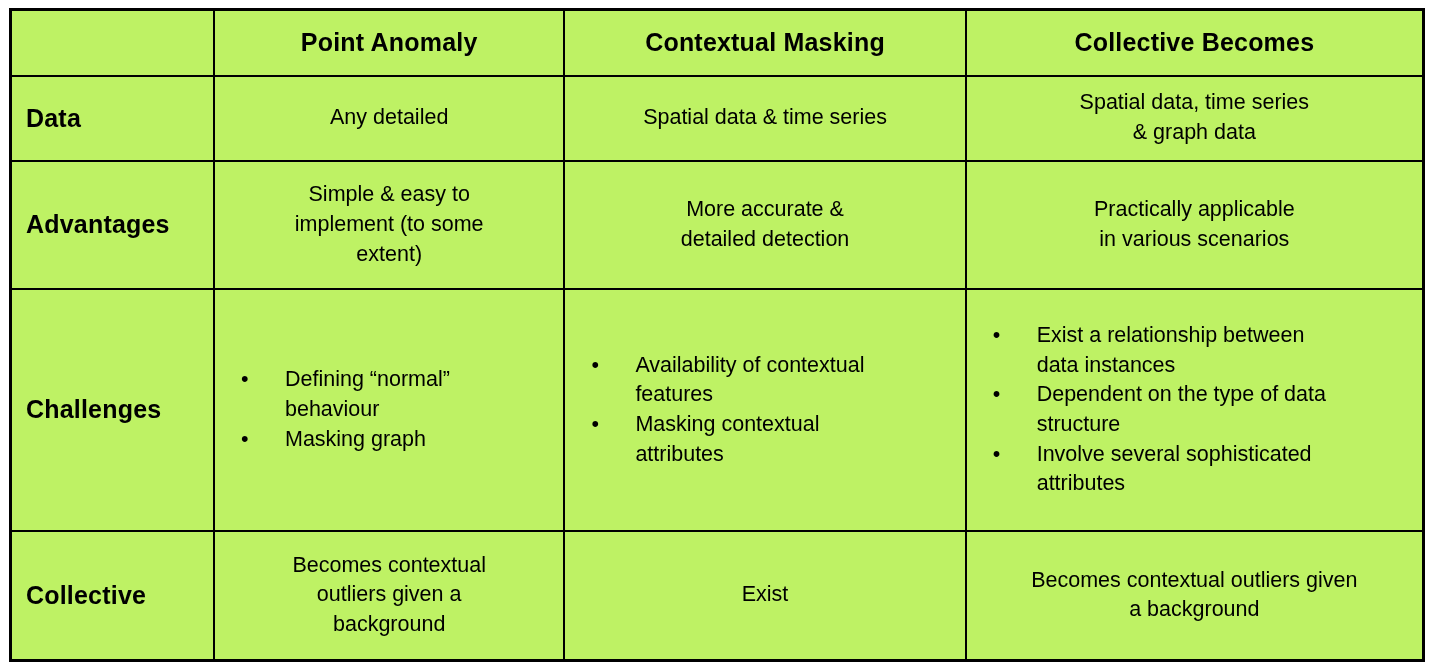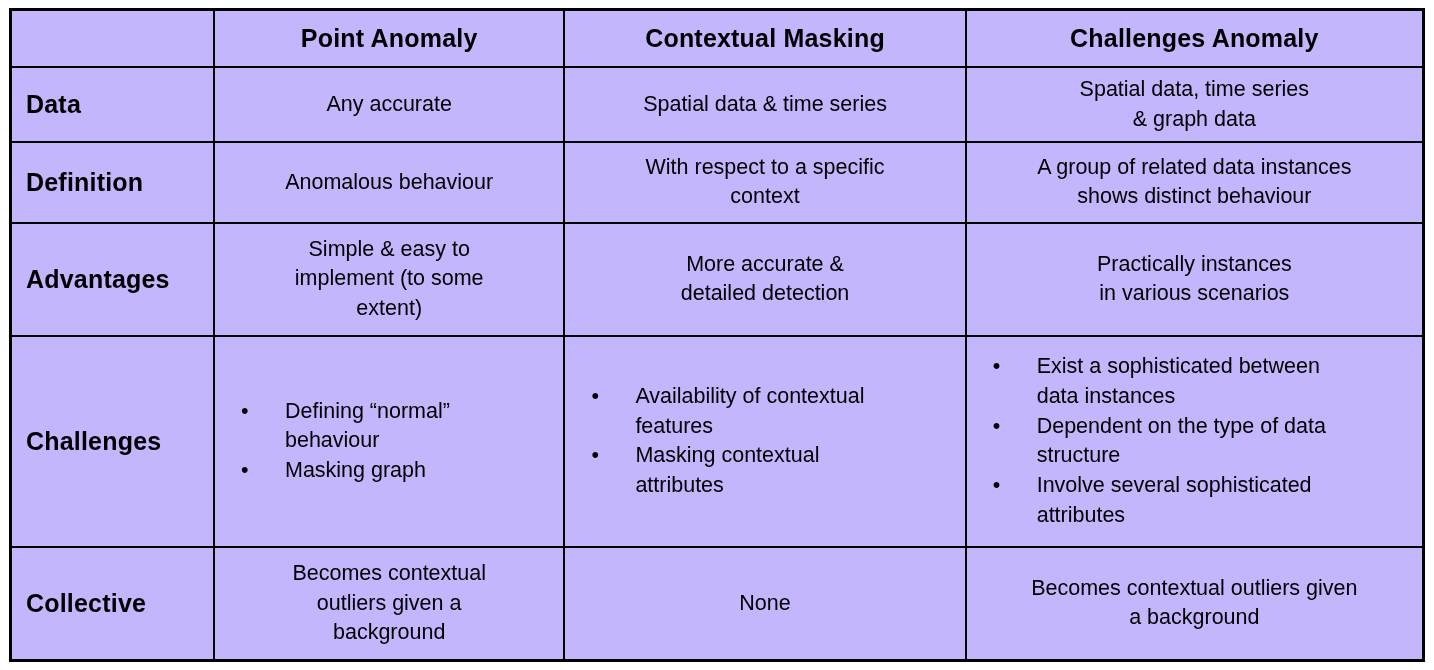--- a/index.html
+++ b/index.html
@@ -9,21 +9,21 @@
     font-family: "Liberation Sans", "DejaVu Sans", sans-serif;
     color: #000000;
     overflow: hidden;
   }
   table.anomaly-table {
     position: absolute;
     left: 9px; top: 8px;
     width: 1416px; height: 654px;
     border-collapse: collapse;
     table-layout: fixed;
-    background: #c4b5fd;
+    background: #bef264;
   }
   table.anomaly-table, th, td {
     border: 2px solid #000000;
   }
   table.anomaly-table { border-width: 3px; }
   col.c-label { width: 14.4%; }
   col.c-point { width: 24.8%; }
   col.c-contextual { width: 28.4%; }
   col.c-collective { width: 32.4%; }
 
@@ -86,48 +86,40 @@
       <col class="c-point">
       <col class="c-contextual">
       <col class="c-collective">
   </colgroup>
 
   <tbody>
       <tr class="r-header">
     <th class="col-head"></th>
     <th class="col-head">Point Anomaly</th>
     <th class="col-head">Contextual Masking</th>
-    <th class="col-head">Challenges Anomaly</th>
+    <th class="col-head">Collective Becomes</th>
   </tr>
 
   <tr class="r-data">
     <td class="row-label">Data</td>
-    <td class="cell"><span class="multiline">Any accurate</span></td>
+    <td class="cell"><span class="multiline">Any detailed</span></td>
     <td class="cell"><span class="multiline">Spatial data &amp; time series</span></td>
     <td class="cell"><span class="multiline">Spatial data, time series
 &amp; graph data</span></td>
   </tr>
 
-  <tr class="r-definition">
-    <td class="row-label">Definition</td>
-    <td class="cell"><span class="multiline">Anomalous behaviour</span></td>
-    <td class="cell"><span class="multiline">With respect to a specific
-context</span></td>
-    <td class="cell"><span class="multiline">A group of related data instances
-shows distinct behaviour</span></td>
-  </tr>
 
   <tr class="r-advantages">
     <td class="row-label">Advantages</td>
     <td class="cell"><span class="multiline">Simple &amp; easy to
 implement (to some
 extent)</span></td>
     <td class="cell"><span class="multiline">More accurate &amp;
 detailed detection</span></td>
-    <td class="cell"><span class="multiline">Practically instances
+    <td class="cell"><span class="multiline">Practically applicable
 in various scenarios</span></td>
   </tr>
 
   <tr class="r-challenges">
     <td class="row-label">Challenges</td>
     <td class="cell-bullets">
       <ul class="bullet-list">
         <li>
               <span class="bullet">•</span>
               <span class="btext">Defining “normal”
@@ -150,21 +142,21 @@
               <span class="bullet">•</span>
               <span class="btext">Masking contextual
 attributes</span>
             </li>
       </ul>
     </td>
     <td class="cell-bullets">
       <ul class="bullet-list">
         <li>
               <span class="bullet">•</span>
-              <span class="btext">Exist a sophisticated between
+              <span class="btext">Exist a relationship between
 data instances</span>
             </li>
         <li>
               <span class="bullet">•</span>
               <span class="btext">Dependent on the type of data
 structure</span>
             </li>
         <li>
               <span class="bullet">•</span>
               <span class="btext">Involve several sophisticated
@@ -172,18 +164,18 @@
             </li>
       </ul>
     </td>
   </tr>
 
   <tr class="r-transition">
     <td class="row-label">Collective</td>
     <td class="cell"><span class="multiline">Becomes contextual
 outliers given a
 background</span></td>
-    <td class="cell"><span class="multiline">None</span></td>
+    <td class="cell"><span class="multiline">Exist</span></td>
     <td class="cell"><span class="multiline">Becomes contextual outliers given
 a background</span></td>
   </tr>
 </tbody>
   </table>
 
 </body></html>

